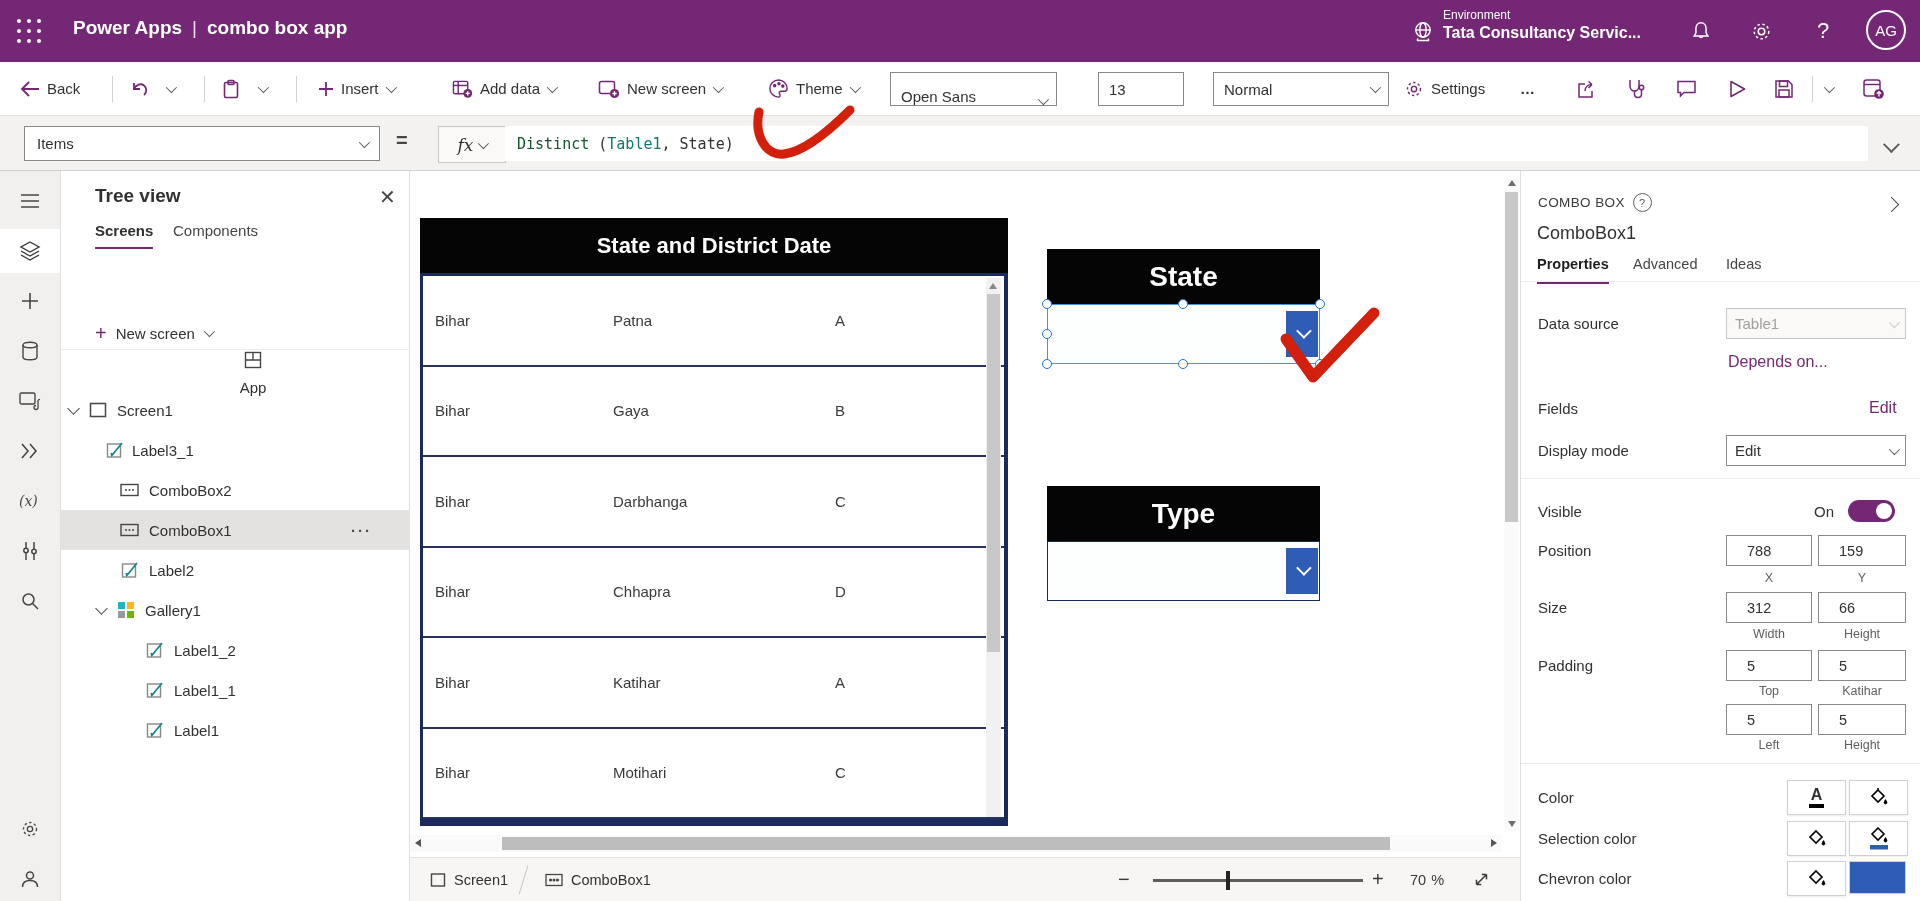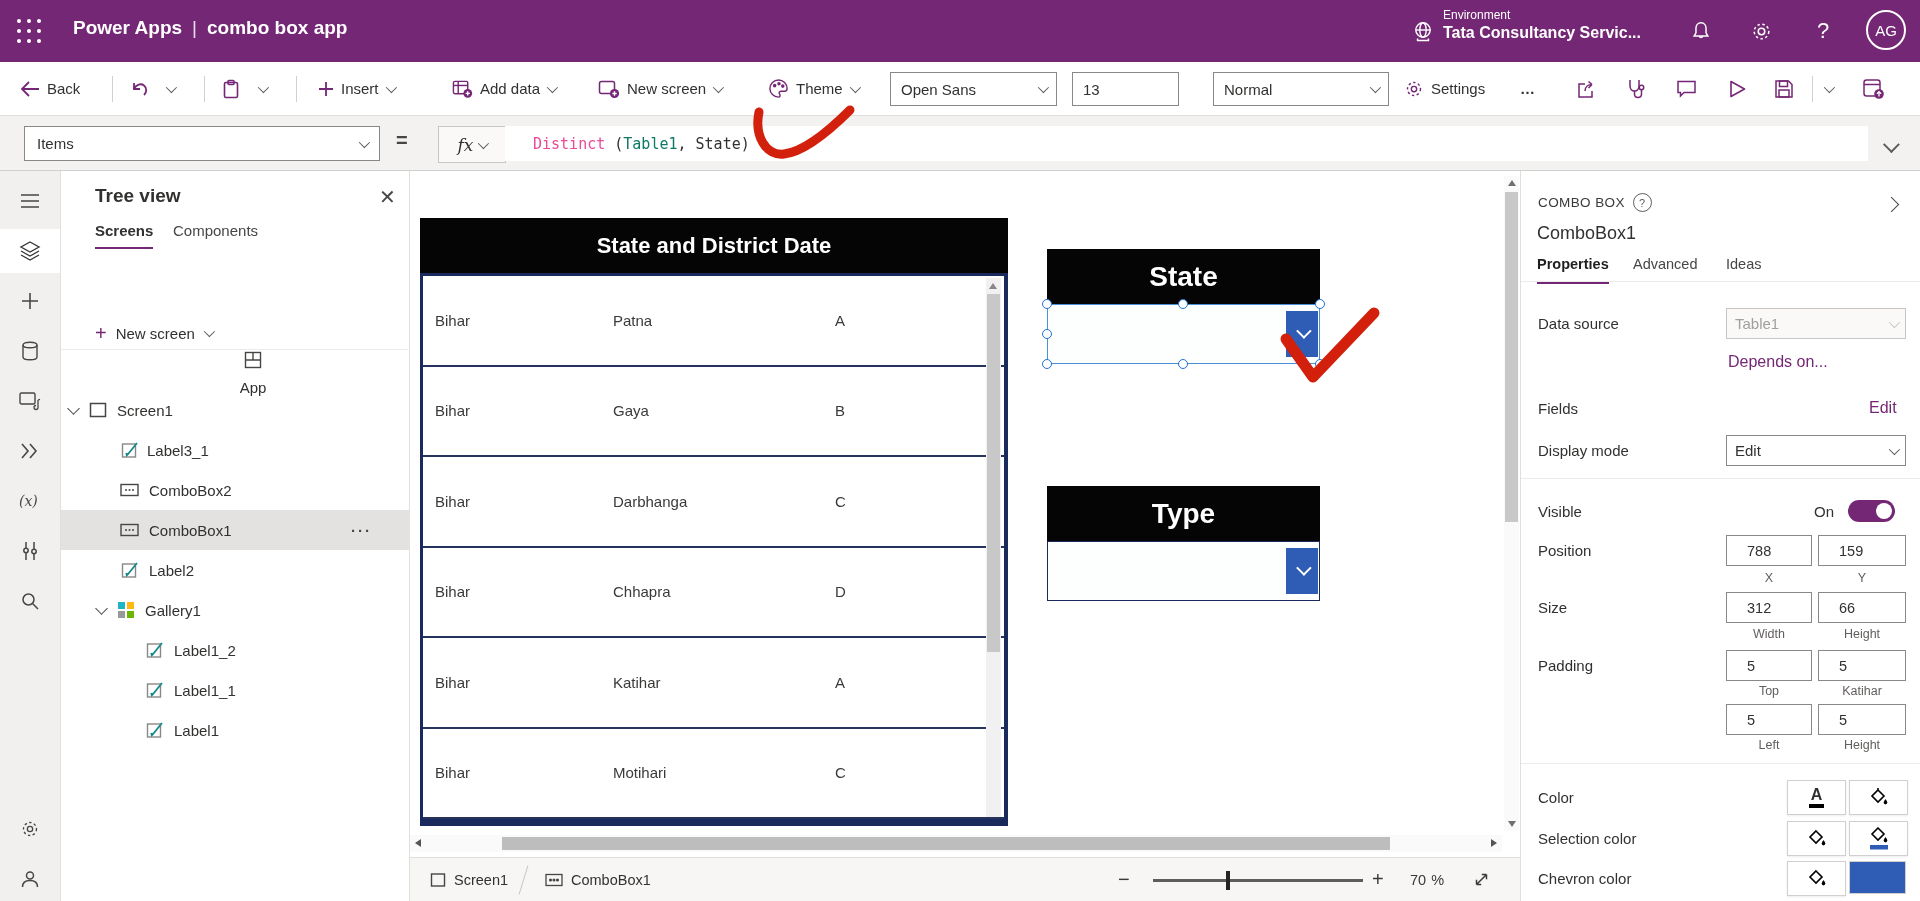--- a/index.html
+++ b/index.html
@@ -242,25 +242,25 @@
     <div class="tb" style="left:768px">
       <svg width="21" height="21" viewBox="0 0 22 22" fill="none" stroke="#742774" stroke-width="1.5">
         <path d="M11 2 A9 9 0 1 0 11 20 C13 20 13 17.5 12 16.5 C11 15.5 12 13.8 14 13.8 L17.5 13.8 C19.5 13.8 20 12 20 11 A9 9 0 0 0 11 2 Z"></path>
         <circle cx="7" cy="8" r="1.1" fill="#742774"></circle>
           <circle cx="11.5" cy="6" r="1.1" fill="#742774"></circle>
           <circle cx="15.5" cy="8.5" r="1.1" fill="#742774"></circle>
       </svg>
       <span>Theme</span>
         <span class="chev"></span>
     </div>
-    <div class="box" style="left:890px;width:167px;">
+    <div class="box" style="left:890px;width:167px;align-items:flex-end;">
       <span>Open Sans</span>
         <span class="chev"></span>
     </div>
-    <div class="box" style="left:1072px;width:107px;">
+    <div class="box" style="left:1098px;width:86px;">
       <span>13</span>
     </div>
     <div class="box" style="left:1213px;width:176px;">
       <span>Normal</span>
         <span class="chev"></span>
     </div>
     <div class="tb" style="left:1404px">
       <svg width="20" height="20" viewBox="0 0 24 24" fill="none" stroke="#742774" stroke-width="1.7">
         <circle cx="12" cy="12" r="3.2"></circle>
           <circle cx="12" cy="12" r="7.8" stroke-dasharray="2.9 2.9"></circle>
@@ -318,21 +318,21 @@
     <div id="propsel">
       <span>Items</span>
         <span class="chev"></span>
     </div>
     <div id="eq">=</div>
     <div id="fxbox">
       <span class="f">fx</span>
         <span class="chev"></span>
     </div>
     <div id="fxinput">
-      <span><span style="color: #ec4899; margin-left: 16px;">Distinct </span><span style="color: rgb(50, 49, 48);">(</span><span style="color: rgb(14, 122, 102);">Table1</span><span style="color: rgb(50, 49, 48);">, </span><span style="color: rgb(50, 49, 48);">State</span><span style="color: rgb(50, 49, 48);">)</span></span>
+      <span><span style="color: #14532d;">Distinct </span><span style="color: rgb(50, 49, 48);">(</span><span style="color: rgb(14, 122, 102);">Table1</span><span style="color: rgb(50, 49, 48);">, </span><span style="color: rgb(50, 49, 48);">State</span><span style="color: rgb(50, 49, 48);">)</span></span>
     </div>
     <div id="fxexpand"><span class="chev" style="width:10px;height:10px;border-width:2px;"></span></div>
   </div>
 
   <svg class="annot" style="left:742px;top:104px;width:120px;height:66px;z-index:60;" viewBox="0 0 120 66">
     <path d="M17 8 C12 32 24 52 42 50 C60 48 84 30 108 6" fill="none" stroke="#d2200c" stroke-width="9" stroke-linecap="round"></path>
   </svg>
 
   <div id="rail">
       <div class="rail-item" style="top: 8px;">
@@ -424,21 +424,21 @@
         </div>
         <div class="trow" style="padding-left: 8px;">
           <span class="tchev"></span>
           <span class="ticon">
             <svg width="18" height="16" viewBox="0 0 18 16" fill="none" stroke="#484644" stroke-width="1.5">
               <rect x="1.5" y="1.5" width="15" height="13"></rect>
             </svg>
           </span>
           <span>Screen1</span>
         </div>
-        <div class="trow" style="padding-left: 59px; gap: 8px;">
+        <div class="trow" style="padding-left: 44px; gap: 8px;">
           <span class="ticon">
             <svg width="18" height="18" viewBox="0 0 18 18" fill="none">
               <rect x="1.5" y="3" width="13" height="13" stroke="#8a8886" stroke-width="1.4"></rect>
               <path d="M16 2 L7.5 12.5 M7.5 12.5 L5.8 14.2 L5.2 12" stroke="#13898d" stroke-width="1.8"></path>
             </svg>
           </span>
           <span>Label3_1</span>
         </div>
         <div class="trow" style="padding-left: 59px;">
           <span class="ticon">

